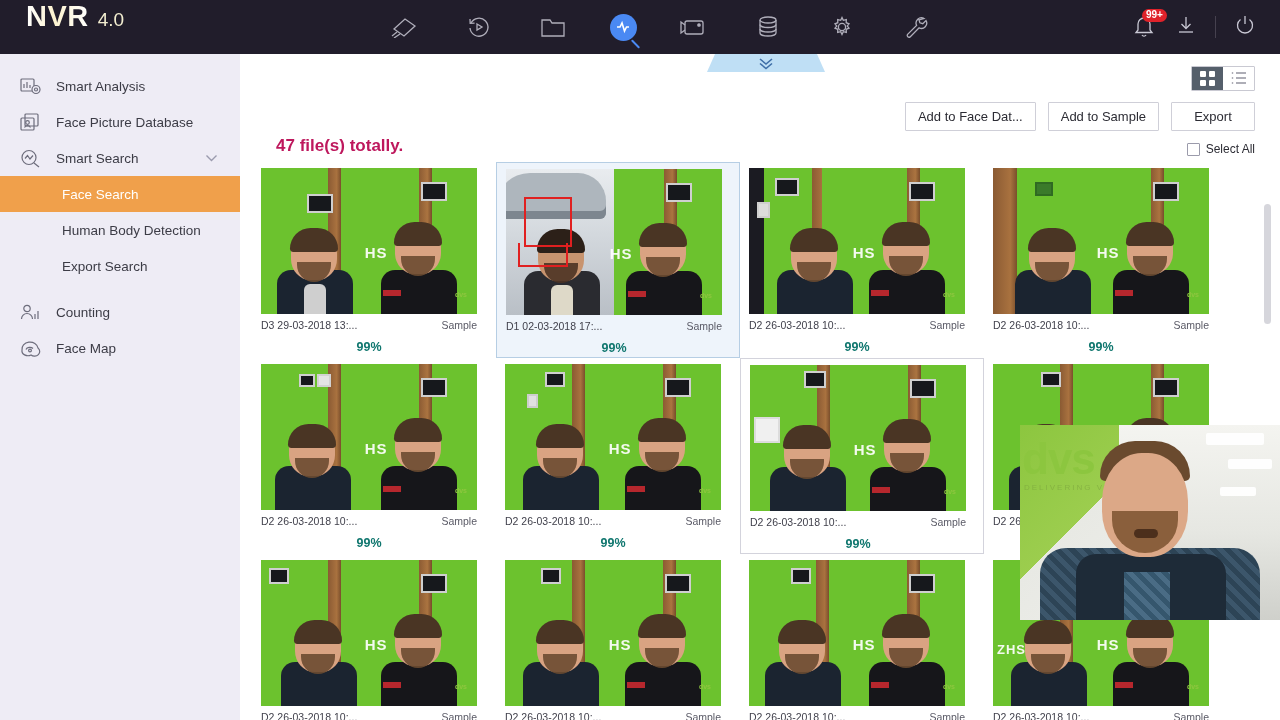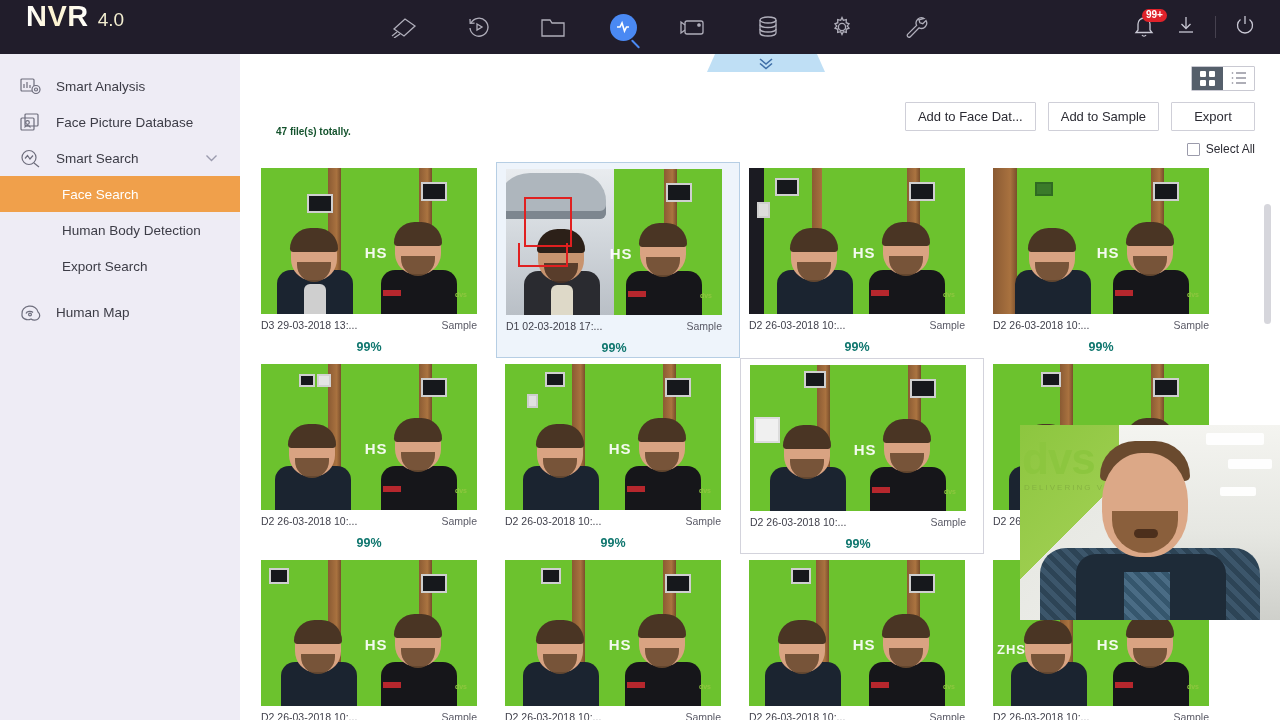--- a/index.html
+++ b/index.html
@@ -146,22 +146,22 @@
     gap: 6px; padding-right: 25px;
   }
   .cbox {
     width: 13px; height: 13px;
     border: 1px solid #9b9bab; background: #fff;
     border-radius: 1px;
   }
   .selectall-lbl { font-size: 12px; color: #2c2c34; }
 
   .count-line {
-    position: absolute; left: 36px; top: 72px;
-    font-size: 10px; font-weight: bold; color: #14532d;
+    position: absolute; left: 36px; top: 82px;
+    font-size: 17px; font-weight: bold; color: #be185d;
   }
 
   
   .grid-area {
     position: absolute; left: 0; top: 108px;
     width: 1040px; height: 558px;
     overflow: hidden;
   }
   .grid {
     position: relative;
@@ -468,30 +468,41 @@
     <div class="side-item sub">
       <span>Human Body Detection</span>
     </div>
 
     <div class="side-item sub">
       <span>Export Search</span>
     </div>
 
     <div class="sp8"></div>
 
+    <div class="side-item">
+      <span class="sico">
+        <svg width="21" height="19" viewBox="0 0 21 19" fill="none" stroke="#6d6d7c" stroke-width="1.2">
+          <circle cx="7" cy="5.5" r="3.2"></circle>
+            <path d="M1.5 16 A5.5 5.5 0 0 1 12.5 16"></path>
+          <path d="M15 16 V11"></path>
+            <path d="M18 16 V8"></path>
+        </svg>
+      </span>
+      <span>Counting</span>
+    </div>
 
     <div class="side-item">
       <span class="sico">
         <svg width="21" height="19" viewBox="0 0 21 19" fill="none" stroke="#6d6d7c" stroke-width="1.2">
           <path d="M2 11 A7 6 0 0 1 18 9 A5 4.5 0 0 1 11 16 A6 5 0 0 1 2 11 Z"></path>
           <path d="M6 10.5 A4 3 0 0 1 13 9.5"></path>
             <circle cx="10" cy="11.5" r="1.4"></circle>
         </svg>
       </span>
-      <span>Human Map</span>
+      <span>Face Map</span>
     </div>
   </div>
 
   <div class="main">
 
     <div class="expand-tab">
       <svg width="20" height="13" viewBox="0 0 20 13" fill="none" stroke="#3f6fa8" stroke-width="1.6">
         <path d="M4 2 L10 7 L16 2"></path>
           <path d="M4 6.5 L10 11.5 L16 6.5"></path>
       </svg>

